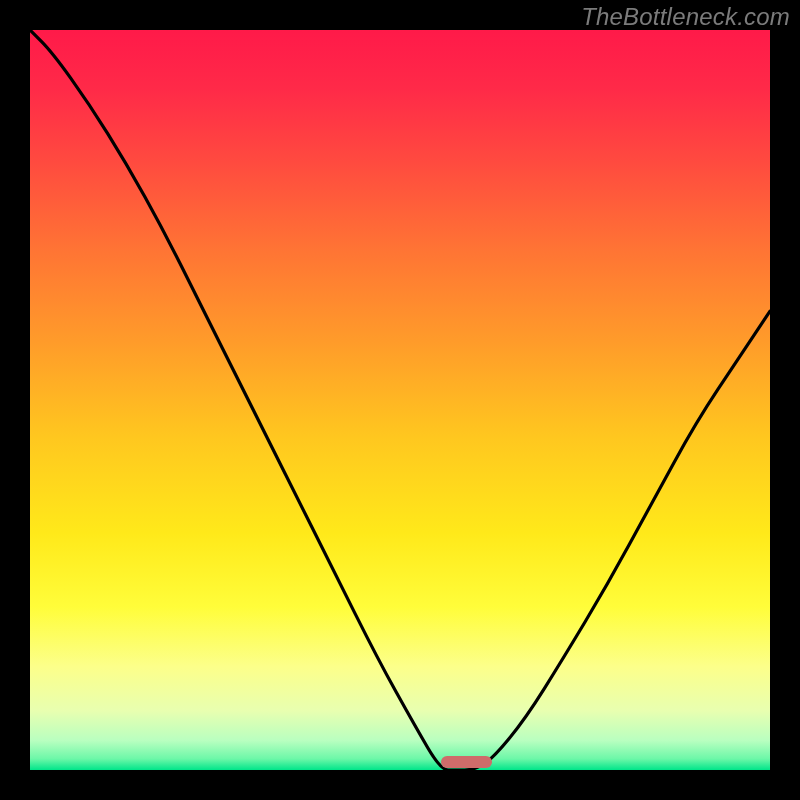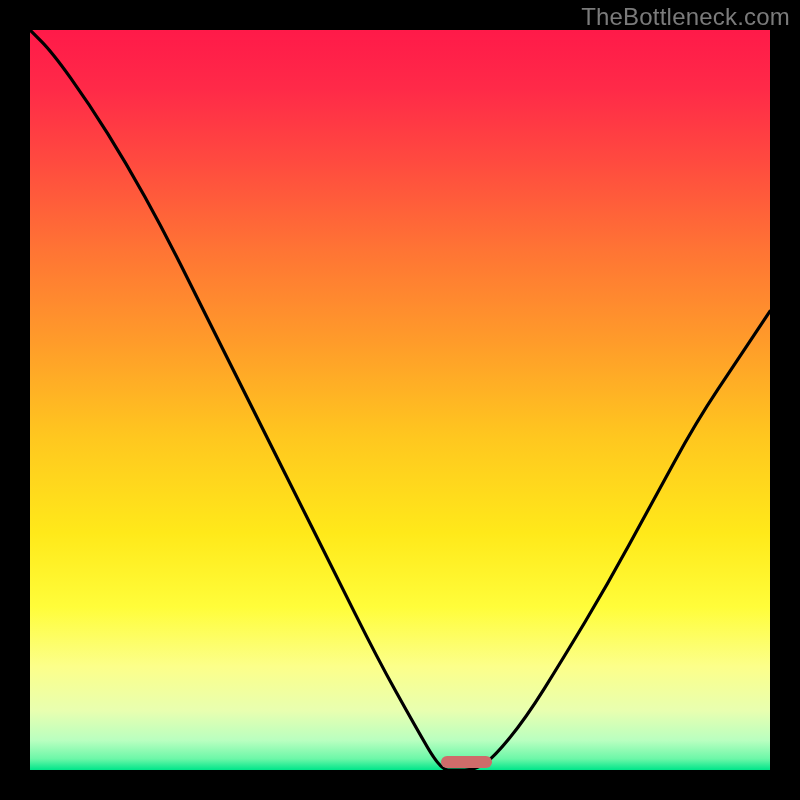--- a/index.html
+++ b/index.html
@@ -9,20 +9,21 @@
     height: 800px;
     overflow: hidden;
     background: #000;
     font-family: Arial, Helvetica, sans-serif;
   }
   .frame {
     position: relative;
     width: 800px;
     height: 800px;
     background: #000;
+    font-style: italic;
   }
   .plot-area {
     position: absolute;
     left: 30px;
     top: 30px;
     width: 740px;
     height: 740px;
     overflow: hidden;
   }
   .gradient {

